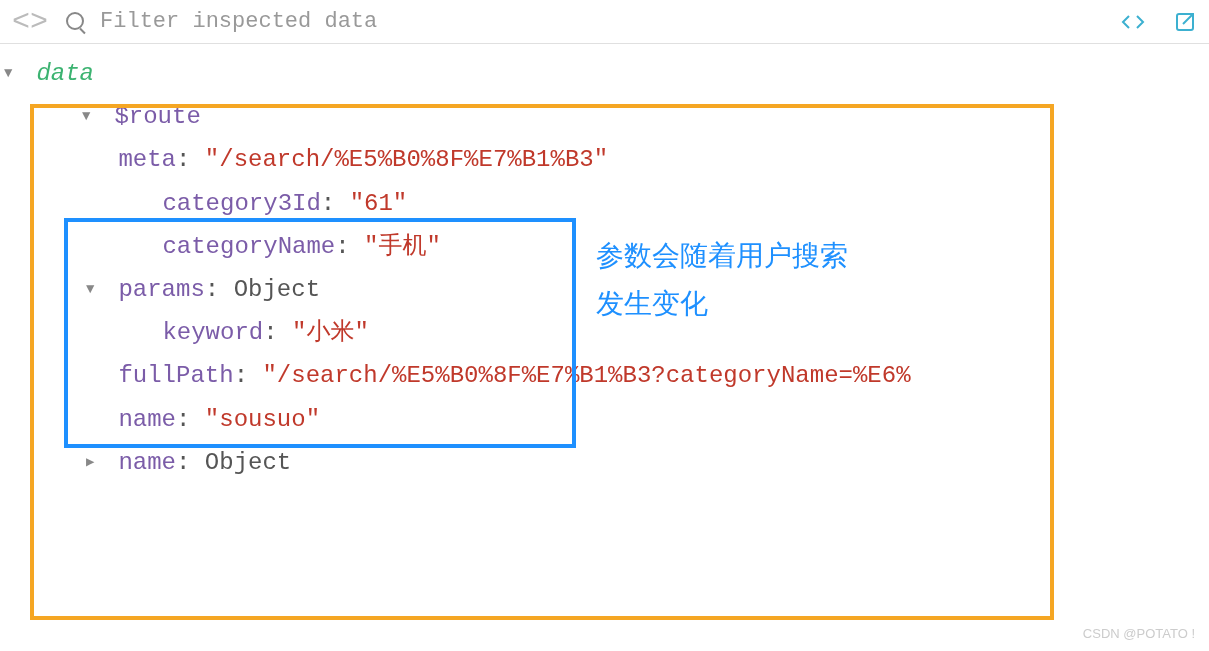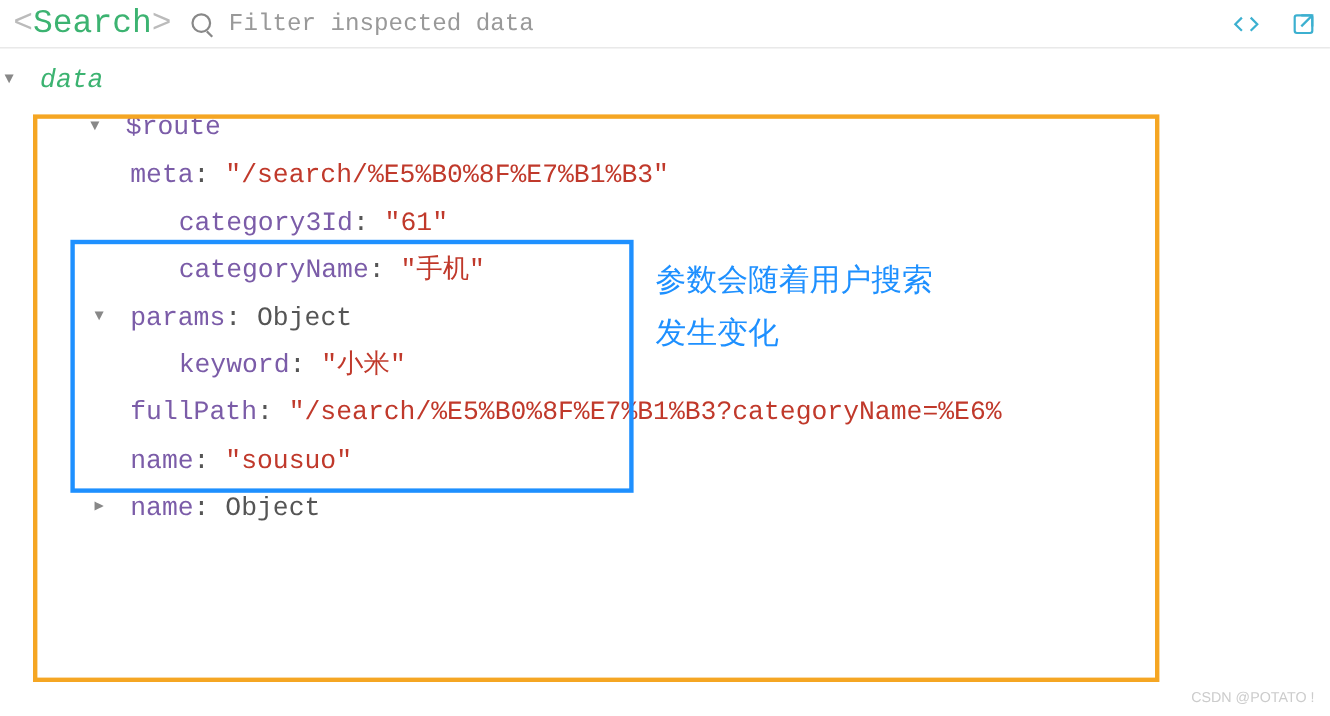--- a/index.html
+++ b/index.html
@@ -122,21 +122,20 @@
       color: #ccc;
       font-family: sans-serif;
       text-align: center;
     }
   </style>
 </head>
 <body>
 
 <div class="toolbar">
   <span class="angle">&lt;</span>
-  <span class="search-label">Search</span>
   <span class="angle">&gt;</span>
   <span class="search-icon"></span>
   <input class="filter-input" type="text" placeholder="Filter inspected data" style="">
   <span class="code-icon">
     <svg width="24" height="24" viewBox="0 0 24 24" fill="none" stroke="#3cb0d0" stroke-width="2">
         <polyline points="8,6 2,12 8,18"></polyline>
         <polyline points="16,6 22,12 16,18"></polyline>
       </svg>
   </span>
   <span class="popout-icon">

